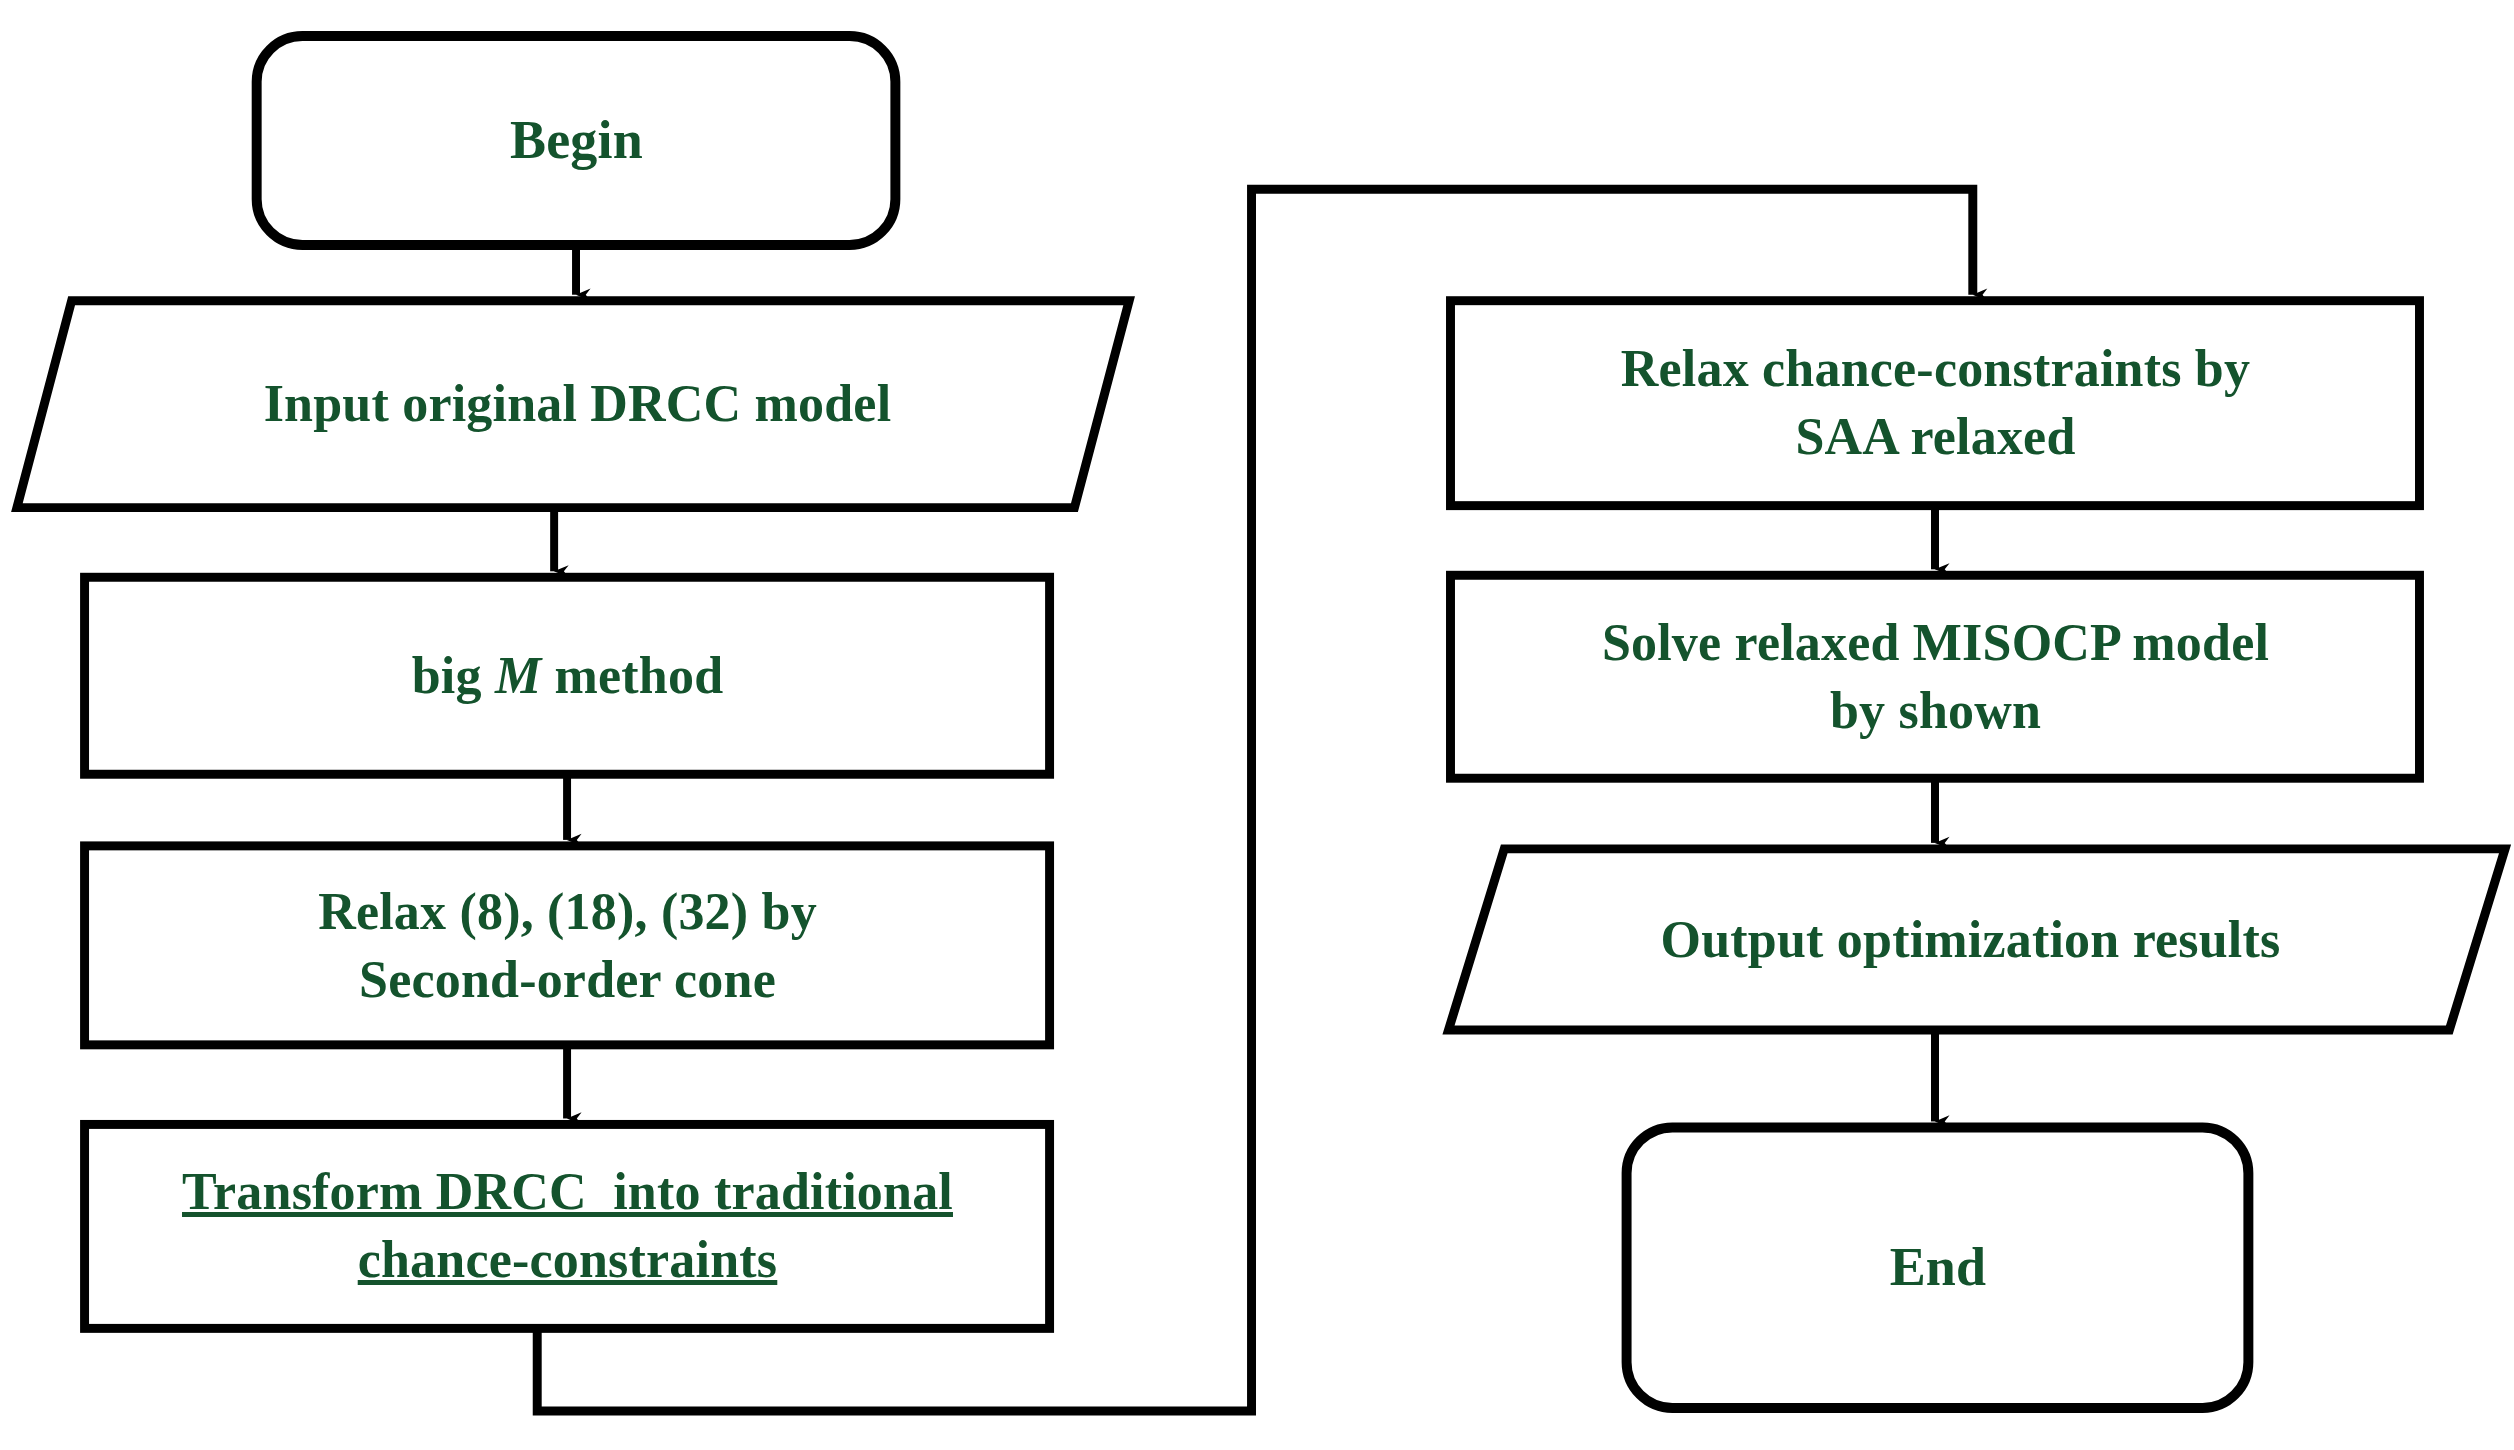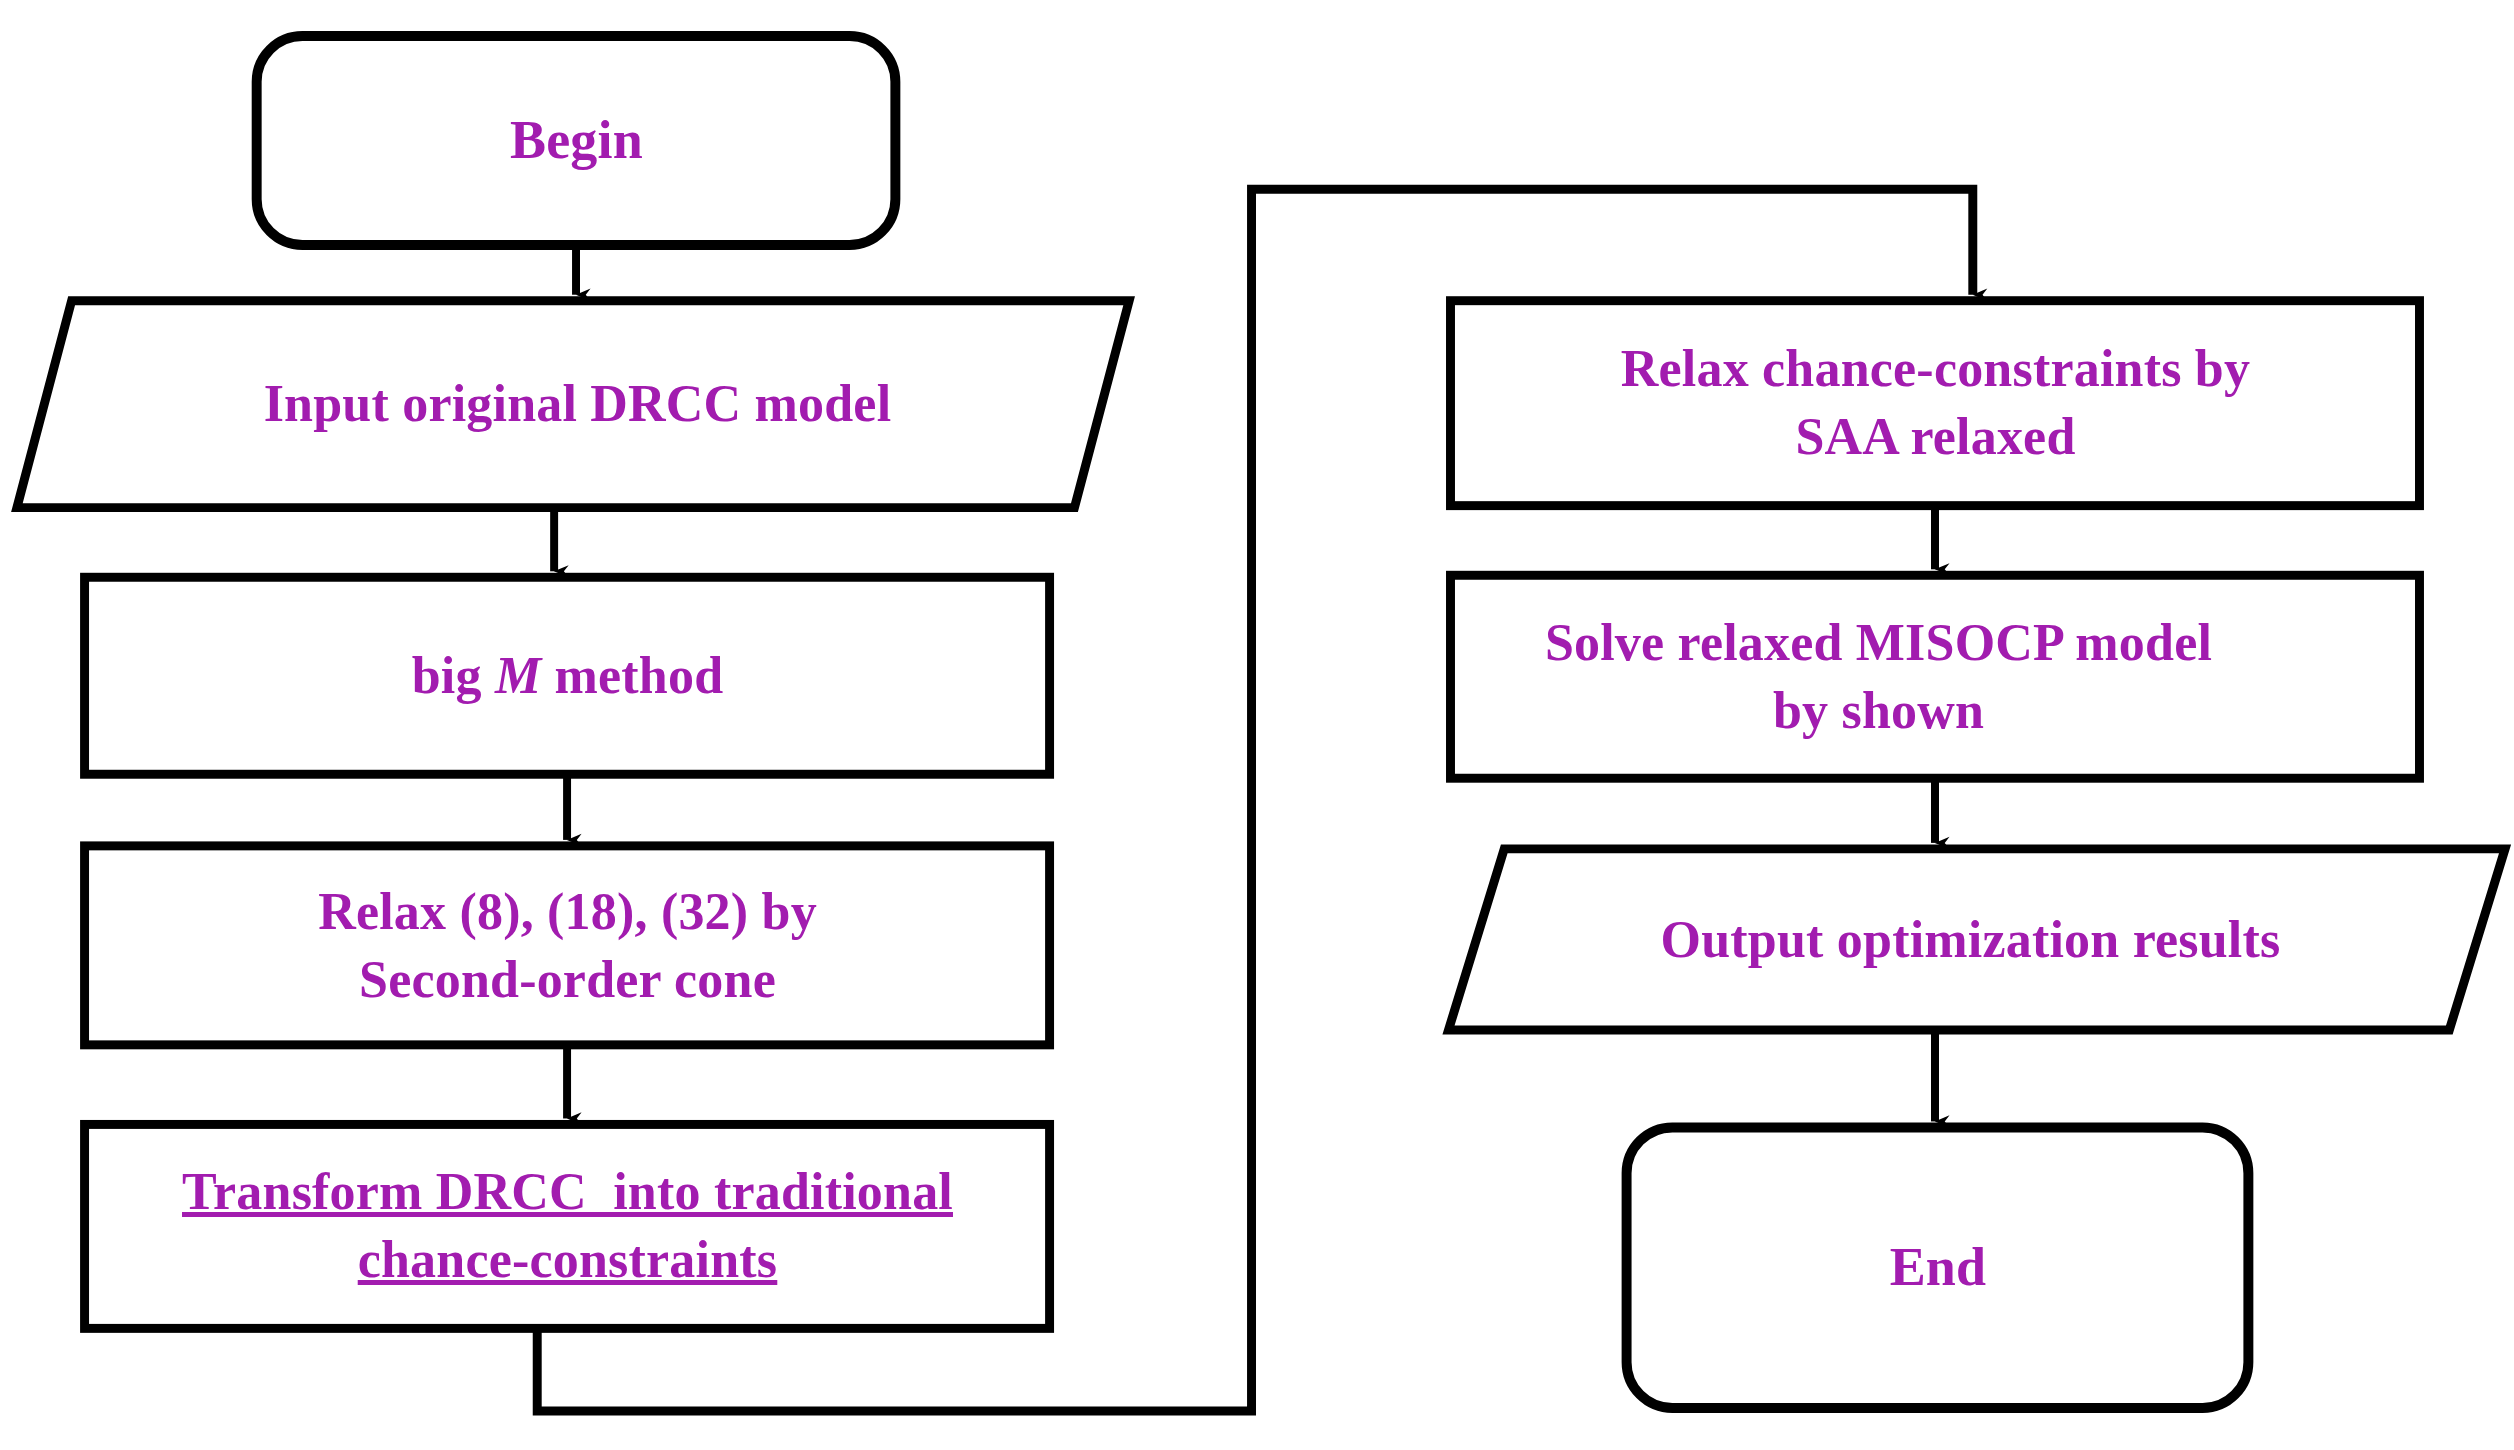--- a/index.html
+++ b/index.html
@@ -26,21 +26,21 @@
     height: 1451px;
   }
   .node-label {
     position: absolute;
     display: flex;
     flex-direction: column;
     align-items: center;
     justify-content: center;
     text-align: center;
     font-weight: bold;
-    color: #a21caf;
+    color: #14532d;
     line-height: 1.30;
     letter-spacing: 0.2px;
     pointer-events: none;
     white-space: pre;
   }
   .node-label .ln { display: block; }
   .ital { font-style: italic; }
   .fs-terminal { font-size: 54px; }
   .fs-io       { font-size: 52px; }
   .fs-proc     { font-size: 52px; }
@@ -117,21 +117,21 @@
   <div class="node-label fs-proc" style="left:85px; top:1124px; width:965px; height:204px;text-decoration:underline;">
     <span class="ln">Transform DRCC  into traditional</span>
     <span class="ln">chance-constraints</span>
   </div>
 
   <div class="node-label fs-proc" style="left:1451px; top:300px; width:969px; height:205px;">
     <span class="ln">Relax chance-constraints by</span>
     <span class="ln">SAA relaxed</span>
   </div>
 
-  <div class="node-label fs-proc" style="left:1394px; top:575px; width:969px; height:203px;">
+  <div class="node-label fs-proc" style="left:1451px; top:575px; width:969px; height:203px;">
     <span class="ln">Solve relaxed MISOCP model</span>
     <span class="ln">by shown</span>
   </div>
 
   <div class="node-label fs-io" style="left:1463px; top:849px; width:1015px; height:181px;">
     <span class="ln">Output optimization results</span>
   </div>
 
   <div class="node-label fs-terminal" style="left:1627px; top:1127px; width:622px; height:281px;">
     <span class="ln">End</span>

